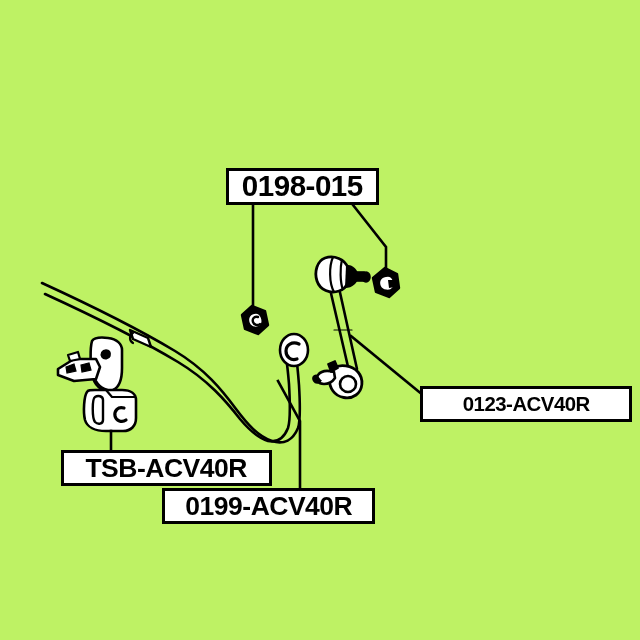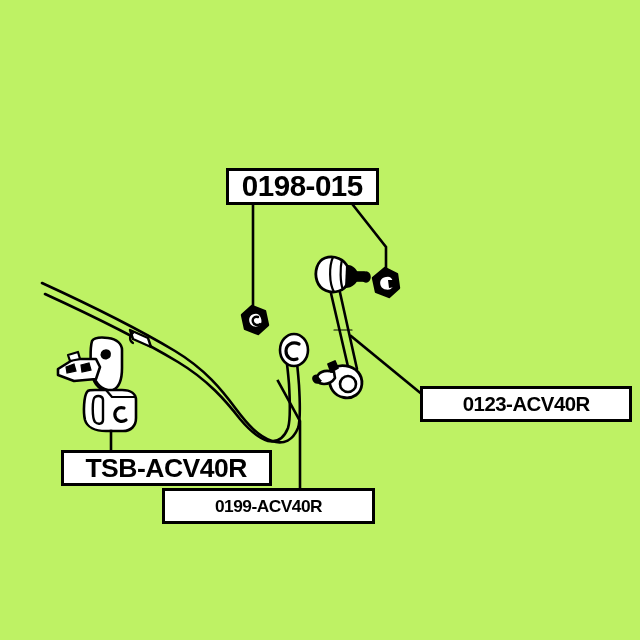--- a/index.html
+++ b/index.html
@@ -57,21 +57,21 @@
   #label-0123-acv40r {
     left: 420px; top: 386px; width: 212px; height: 36px;
     font-size: 20px;
   }
   #label-tsb-acv40r {
     left: 61px; top: 450px; width: 211px; height: 36px;
     font-size: 26px;
   }
   #label-0199-acv40r {
     left: 162px; top: 488px; width: 213px; height: 36px;
-    font-size: 17px;
+    font-size: 26px;
   }
 </style>
 </head>
 <body>
 
 <div id="diagram-root">
 
   <svg id="parts-svg" viewBox="0 0 640 640">
 
     <g>

